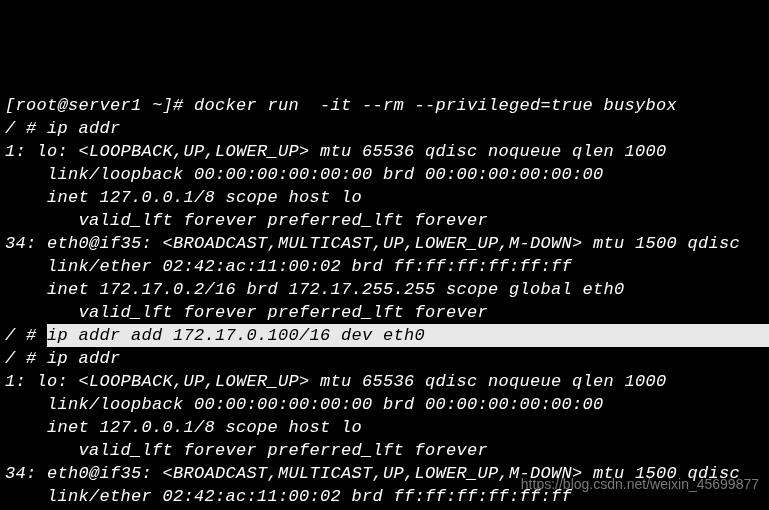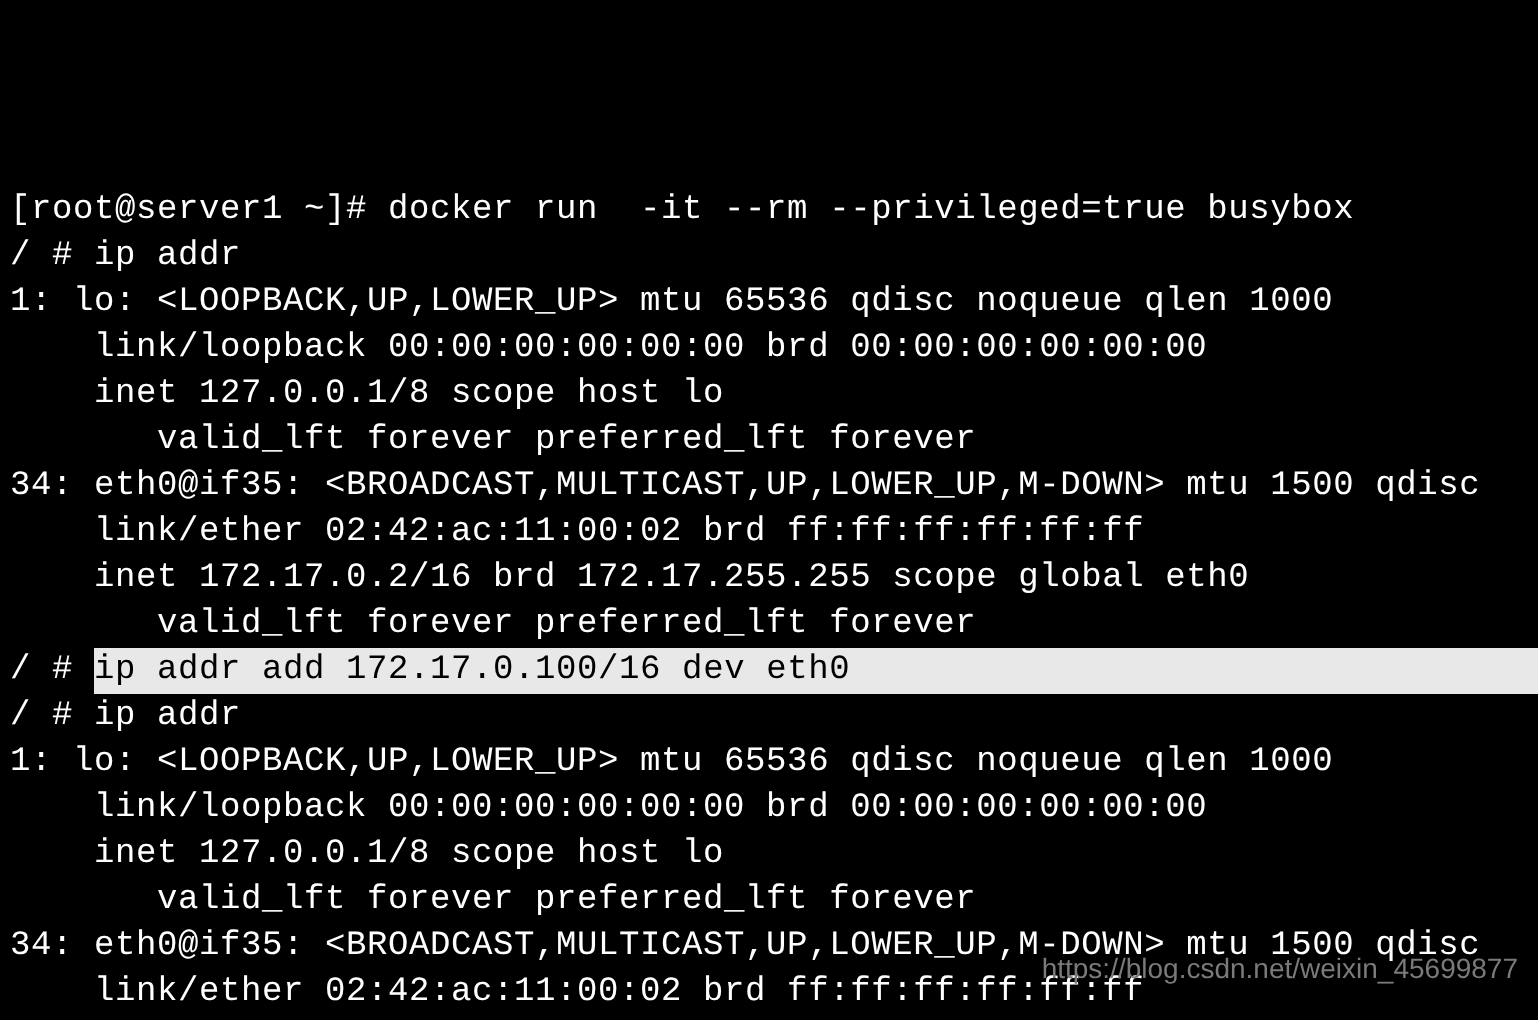--- a/index.html
+++ b/index.html
@@ -18,20 +18,21 @@
       overflow: hidden;
       position: relative;
       white-space: pre;
       letter-spacing: 0.3px;
     }
     .terminal {
       padding: 2px 5px;
     }
     .line {
       display: block;
+      font-style: italic;
     }
     .highlight {
       background: #e8e8e8;
       color: #000000;
     }
     .watermark {
       position: absolute;
       bottom: 14px;
       right: 10px;
       color: #7a7a7a;

